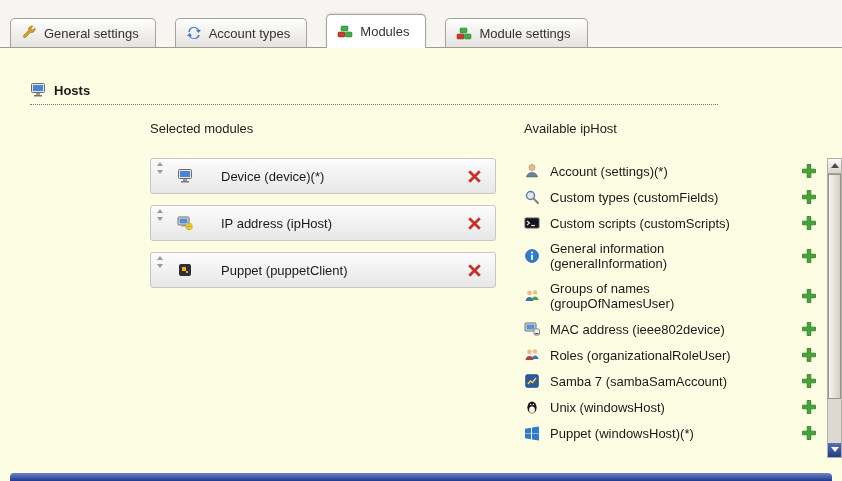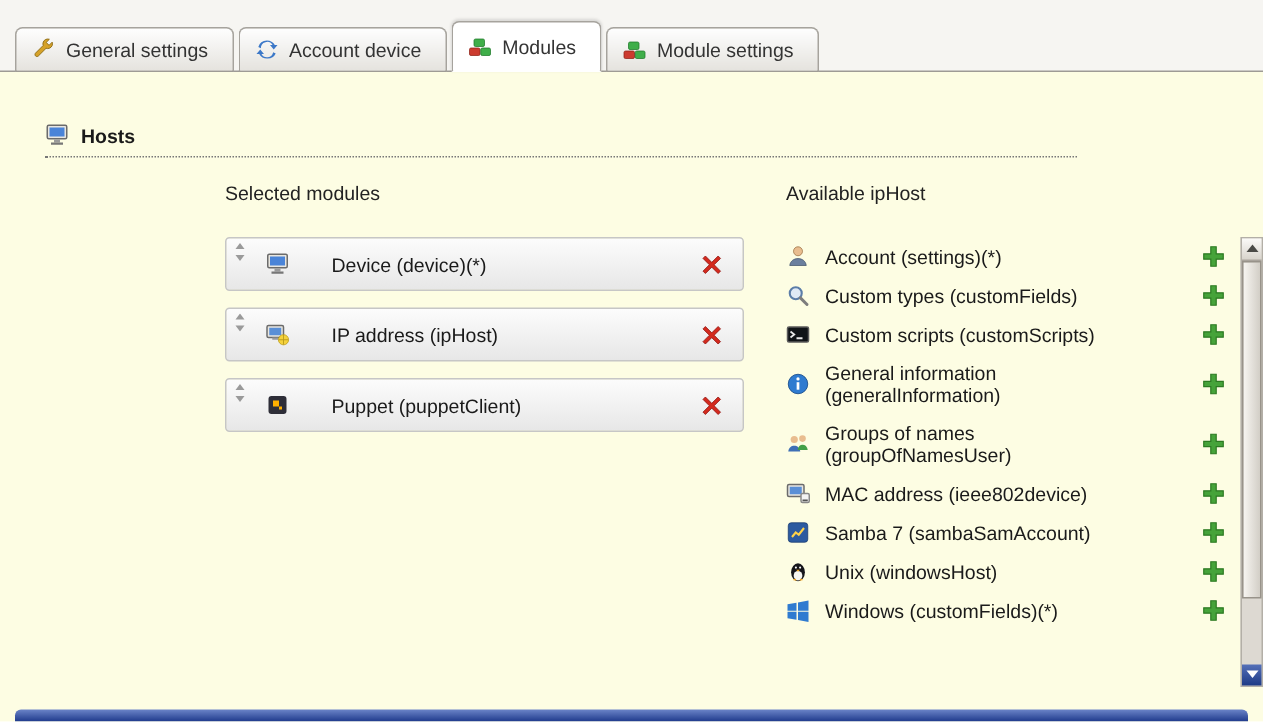--- a/index.html
+++ b/index.html
@@ -1,21 +1,21 @@
 <!DOCTYPE html>
 <html><head>
 <meta charset="utf-8">
 <style>
   html,body { margin:0; padding:0; }
   body { font-family:"Liberation Sans","DejaVu Sans",sans-serif; font-size:13px; color:#1a1a1a; background:#fff; }
   .screen { position:relative; width:842px; height:481px; overflow:hidden; background:#fff; }
 
   
   .top-area { position:absolute; top:0; left:0; right:0; height:47px; background:#f6f5f2; border-bottom:1px solid #9e9b95; }
-  .tabs { position:absolute; left:10px; bottom:-1px; display:flex; align-items:flex-end; gap:3px;text-align:center; }
+  .tabs { position:absolute; left:10px; bottom:-1px; display:flex; align-items:flex-end; gap:19px;text-align:center; }
   .tab { display:flex; align-items:center; gap:7px; padding:0 16px 0 10px; height:30px;
          background:linear-gradient(#fefefe,#e5e3de); border:1px solid #a6a39d; border-bottom:1px solid #9e9b95;
          border-radius:5px 5px 0 0; color:#333; cursor:pointer; white-space:nowrap; box-sizing:border-box; }
   .tab.active { background:#fff; height:34px; border-bottom:1px solid #fff; z-index:2; box-shadow:0 -1px 2px rgba(0,0,0,.12); }
 
   
   .panel { position:absolute; top:48px; left:0; right:0; bottom:0; background:#fdfde3; }
 
   .hosts-row { margin:34px 30px 0 30px; width:688px; padding-bottom:6px; border-bottom:1px dotted #777;
                display:flex; align-items:flex-end; gap:8px; font-weight:bold; }
@@ -74,21 +74,21 @@
         <span>General settings</span>
       </div>
 
       <div class="tab">
         <span class="ico">
           <svg viewBox="0 0 16 16">
               <path d="M8 2a6 6 0 0 1 5.2 3H15l-2.5 3L10 5h1.7A4.2 4.2 0 0 0 3.9 7.2L2.2 6.4A6 6 0 0 1 8 2z" fill="#3c78c8"></path>
               <path d="M8 14a6 6 0 0 1-5.2-3H1l2.5-3L6 11H4.3a4.2 4.2 0 0 0 7.8-1.2l1.7.8A6 6 0 0 1 8 14z" fill="#3c78c8"></path>
             </svg>
         </span>
-        <span>Account device</span>
+        <span>Account types</span>
       </div>
 
       <div class="tab active">
         <span class="ico">
           <svg viewBox="0 0 16 16">
               <rect x="1" y="9" width="7" height="5" rx="1" fill="#cc3b2f" stroke="#8f2317" stroke-width=".5"></rect>
               <rect x="8.5" y="9" width="6.5" height="5" rx="1" fill="#3fae49" stroke="#1f7a2a" stroke-width=".5"></rect>
               <rect x="4" y="3" width="7" height="5" rx="1" fill="#3fae49" stroke="#1f7a2a" stroke-width=".5"></rect>
             </svg>
         </span>
@@ -294,20 +294,36 @@
                   </svg>
               </span>
               <span class="avail-label">MAC address (ieee802device)</span>
               <span class="add">
                 <svg viewBox="0 0 16 16">
                     <path d="M6.2 1.5h3.6v4.7h4.7v3.6H9.8v4.7H6.2V9.8H1.5V6.2h4.7z" fill="#46a33a" stroke="#2c7a22" stroke-width=".8"></path>
                   </svg>
               </span>
             </div>
 
+            <div class="avail-row">
+              <span class="ico">
+                <svg viewBox="0 0 16 16">
+                    <circle cx="5.5" cy="5" r="2.4" fill="#e9bd8f"></circle>
+                    <path d="M1.5 13c.3-2.6 2-3.9 4-3.9s3.7 1.3 4 3.9z" fill="#b53f3f"></path>
+                    <circle cx="11" cy="4.4" r="2.2" fill="#e9bd8f"></circle>
+                    <path d="M7.8 12c.3-2.3 1.6-3.5 3.2-3.5 1.7 0 3.2 1.2 3.5 3.5z" fill="#3f6fb5"></path>
+                  </svg>
+              </span>
+              <span class="avail-label">Roles (organizationalRoleUser)</span>
+              <span class="add">
+                <svg viewBox="0 0 16 16">
+                    <path d="M6.2 1.5h3.6v4.7h4.7v3.6H9.8v4.7H6.2V9.8H1.5V6.2h4.7z" fill="#46a33a" stroke="#2c7a22" stroke-width=".8"></path>
+                  </svg>
+              </span>
+            </div>
 
             <div class="avail-row">
               <span class="ico">
                 <svg viewBox="0 0 16 16">
                     <rect x="1.5" y="1.5" width="13" height="13" rx="2" fill="#2c5aa0" stroke="#16386e" stroke-width=".5"></rect>
                     <path d="M4 11l2.5-3 2 1.5L12 5" stroke="#ffd24a" stroke-width="1.4" fill="none"></path>
                   </svg>
               </span>
               <span class="avail-label">Samba 7 (sambaSamAccount)</span>
               <span class="add">
@@ -335,21 +351,21 @@
                   </svg>
               </span>
             </div>
 
             <div class="avail-row">
               <span class="ico">
                 <svg viewBox="0 0 16 16">
                     <path d="M1 3.8l6-1v5.4H1zM8 2.6l7-1.2v6.8H8zM1 8.8h6v5.4l-6-1zM8 8.8h7v6.8l-7-1.2z" fill="#2f7bd0"></path>
                   </svg>
               </span>
-              <span class="avail-label">Windows (customFields)(*)</span>
+              <span class="avail-label">Puppet (windowsHost)(*)</span>
               <span class="add">
                 <svg viewBox="0 0 16 16">
                     <path d="M6.2 1.5h3.6v4.7h4.7v3.6H9.8v4.7H6.2V9.8H1.5V6.2h4.7z" fill="#46a33a" stroke="#2c7a22" stroke-width=".8"></path>
                   </svg>
               </span>
             </div>
 
           </div>
 
           <div class="sbar">

